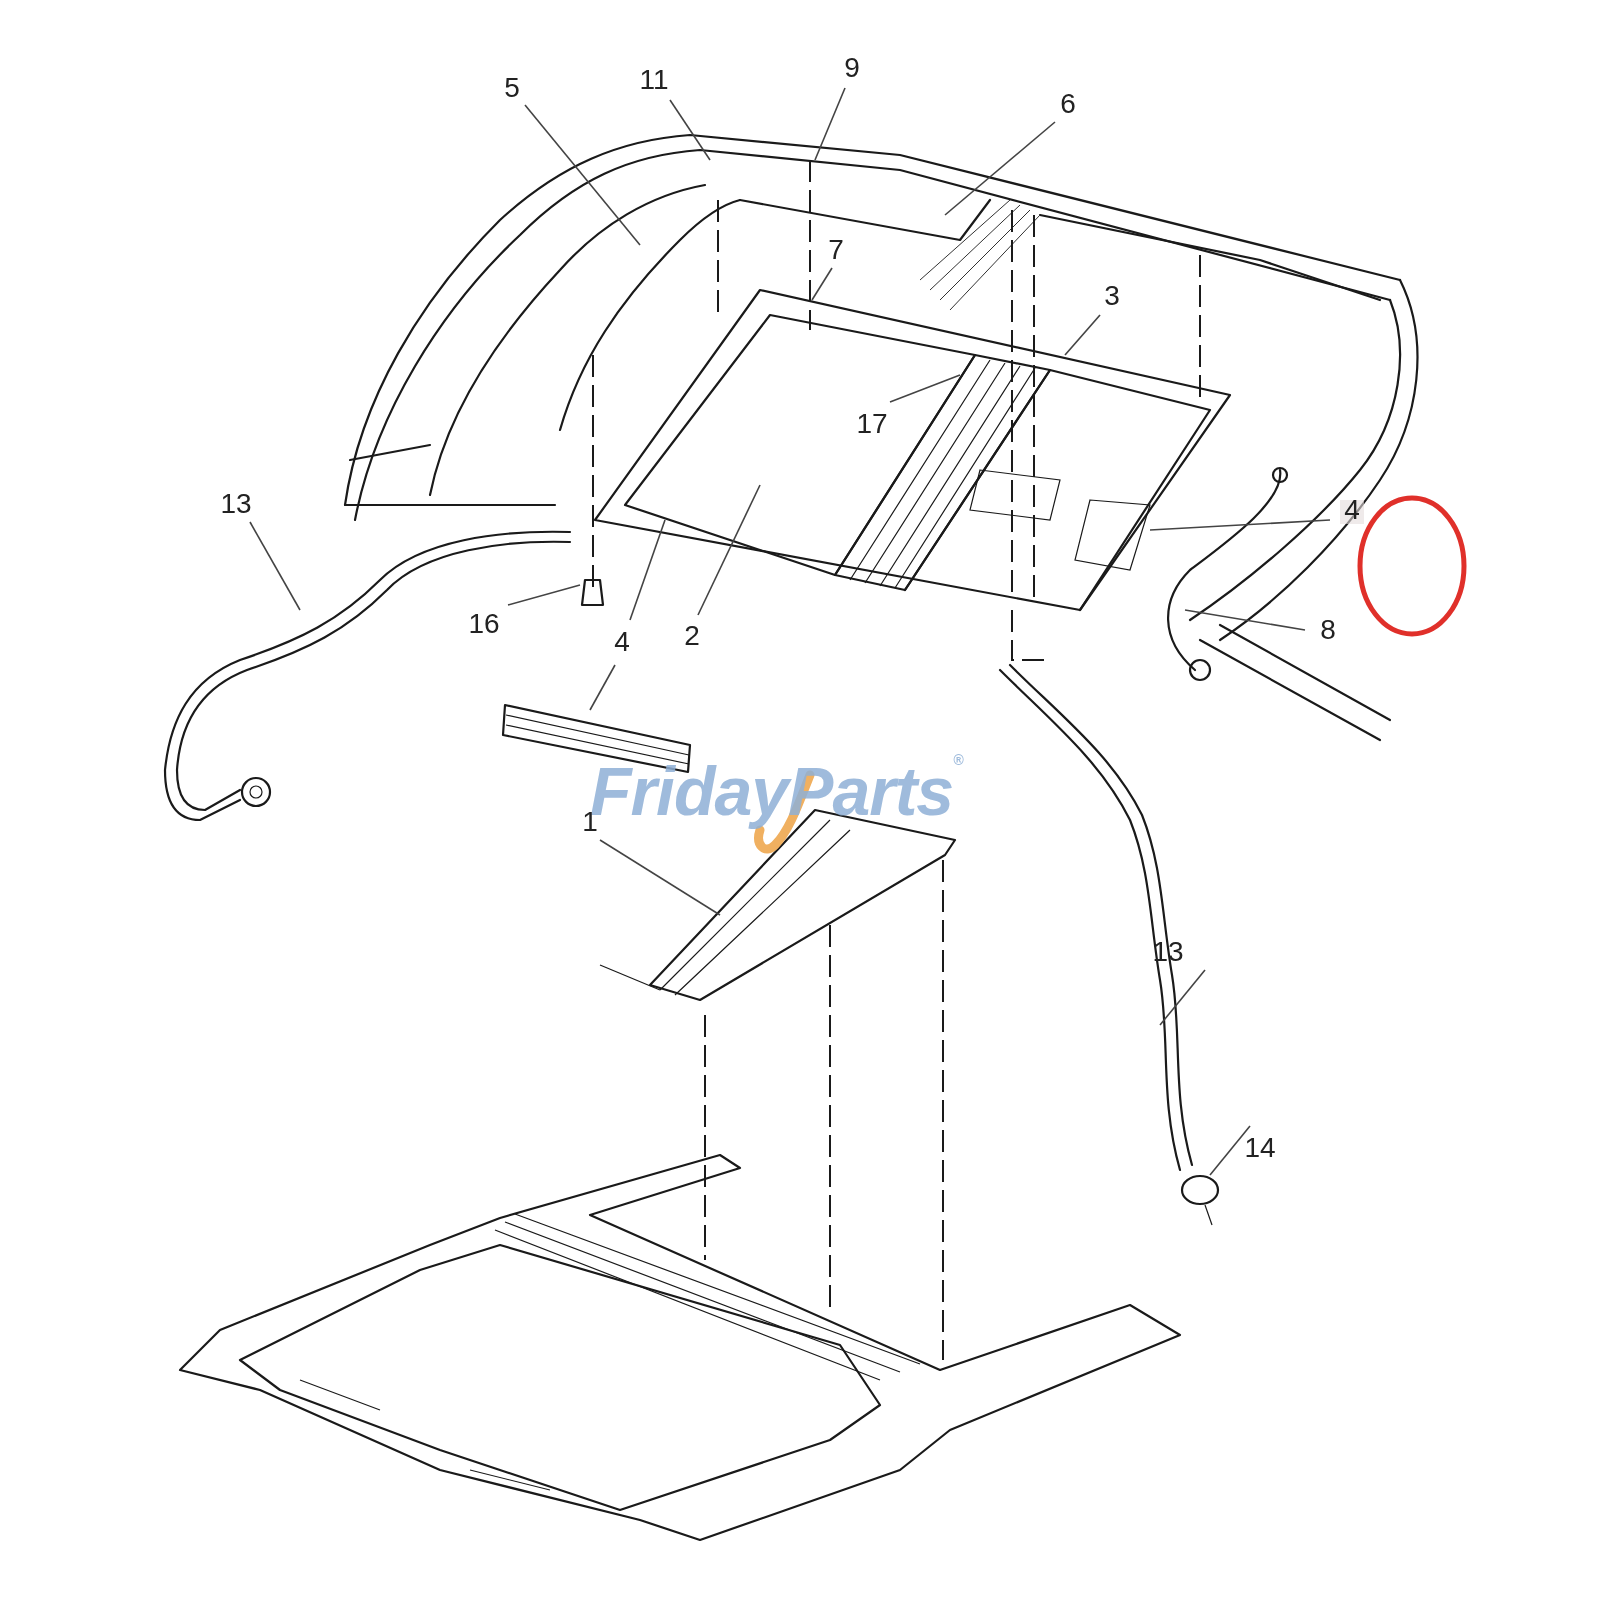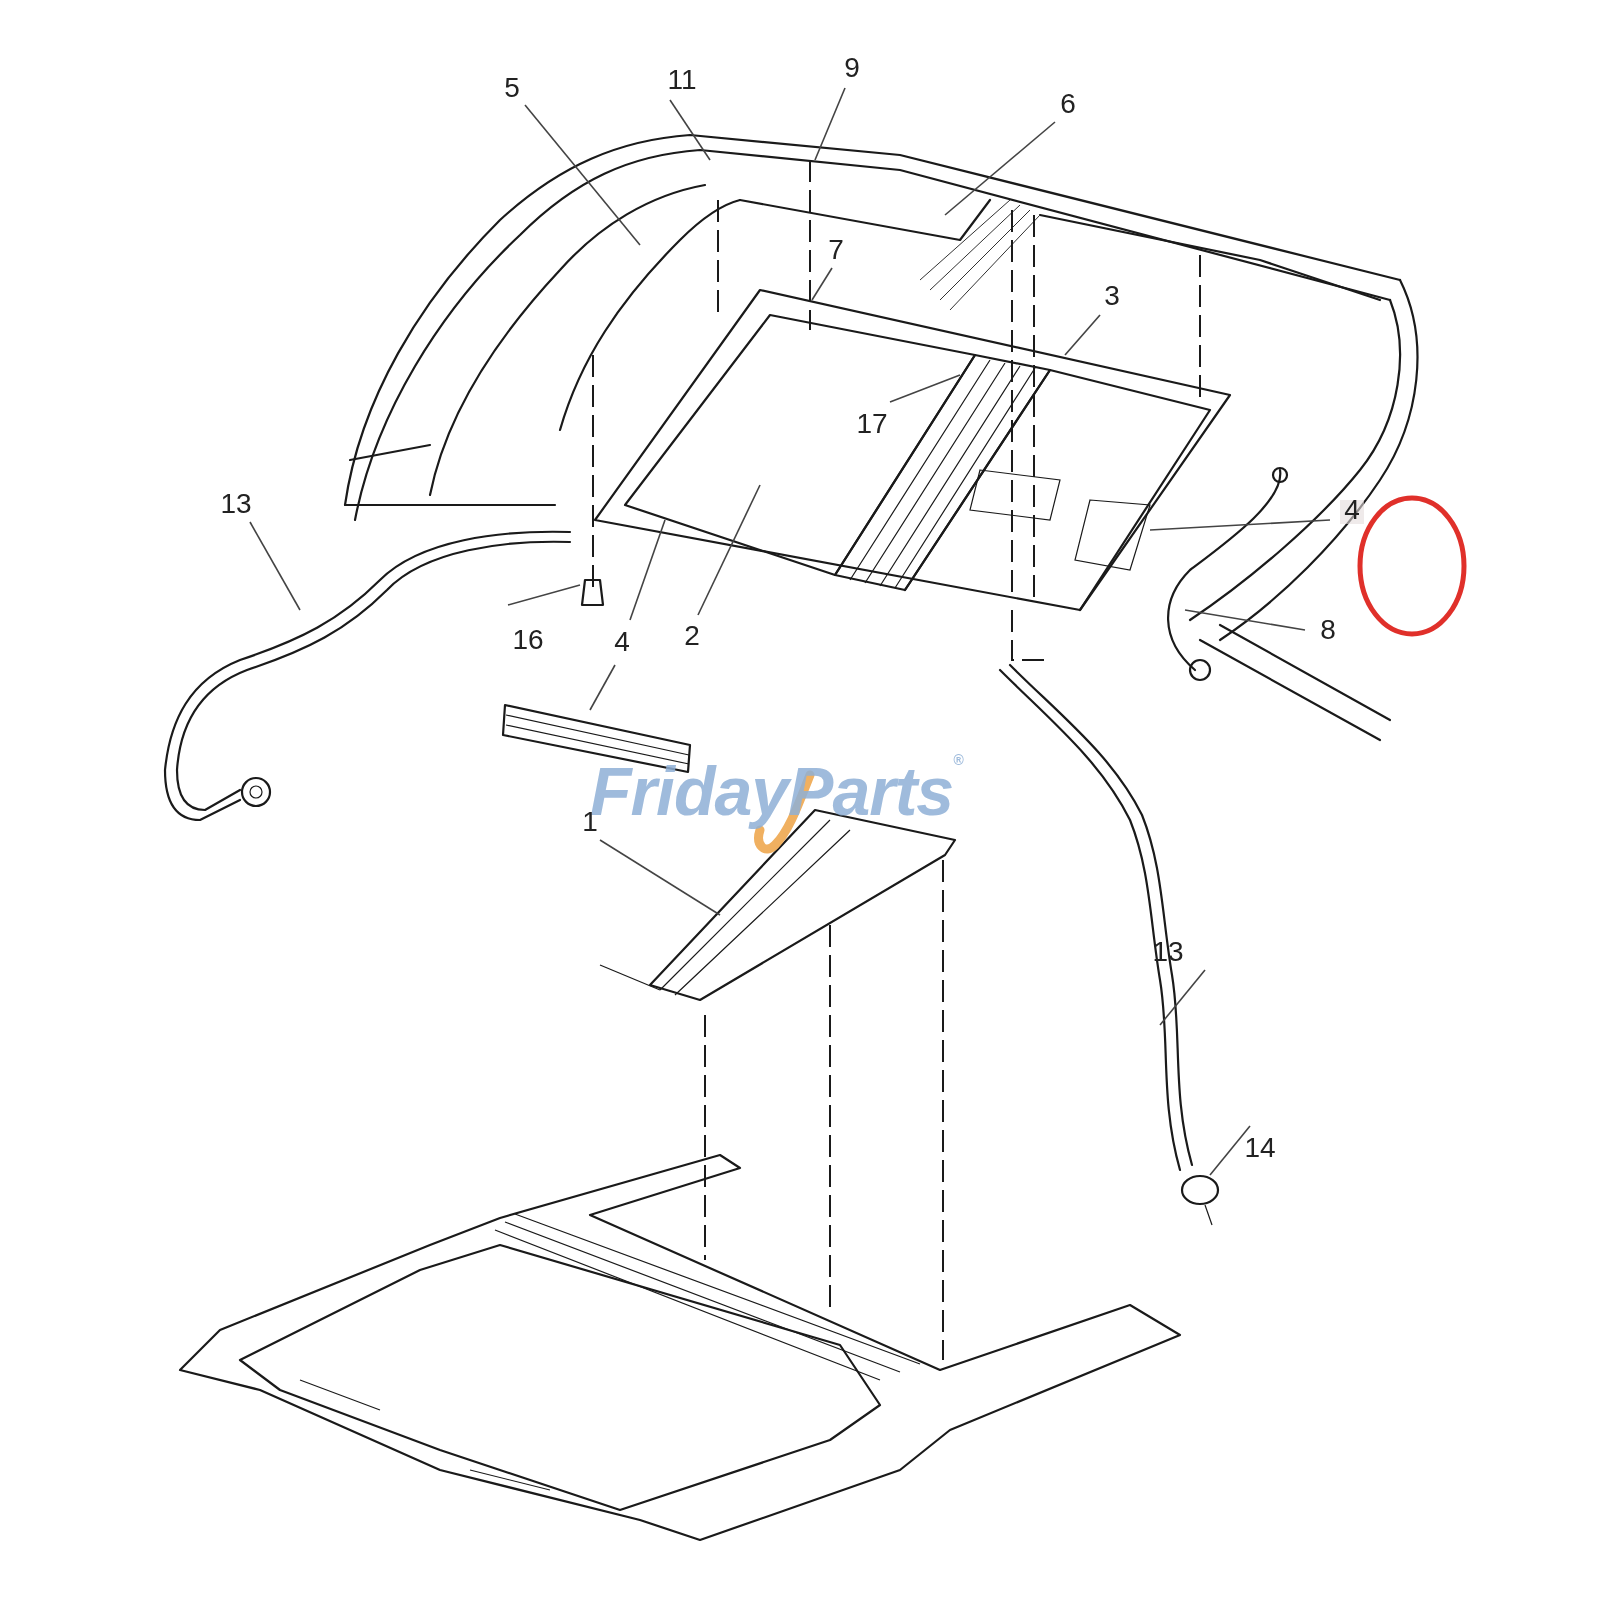--- a/index.html
+++ b/index.html
@@ -135,20 +135,20 @@
       <div class="callout" style="left: 590px; top: 822px;">1</div>
       <div class="callout" style="left: 692px; top: 636px;">2</div>
       <div class="callout" style="left: 1112px; top: 296px;">3</div>
       <div class="callout" style="left: 1352px; top: 510px;">4</div>
       <div class="callout" style="left: 512px; top: 88px;">5</div>
       <div class="callout" style="left: 1068px; top: 104px;">6</div>
       <div class="callout" style="left: 836px; top: 250px;">7</div>
       <div class="callout" style="left: 1328px; top: 630px;">8</div>
       <div class="callout" style="left: 852px; top: 68px;">9</div>
       <div class="callout" style="left: 622px; top: 642px;">4</div>
-      <div class="callout" style="left: 654px; top: 80px; margin-left: 28px;">11</div>
+      <div class="callout" style="left: 654px; top: 80px;">11</div>
       <div class="callout" style="left: 236px; top: 504px;">13</div>
       <div class="callout" style="left: 1168px; top: 952px;">13</div>
       <div class="callout" style="left: 1260px; top: 1108px; margin-top: 40px;">14</div>
-      <div class="callout" style="left: 484px; top: 640px; margin-left: 44px;">16</div>
+      <div class="callout" style="left: 484px; top: 624px;">16</div>
       <div class="callout" style="left: 872px; top: 424px;">17</div>
     </div>
 </div>
 
 </body></html>

